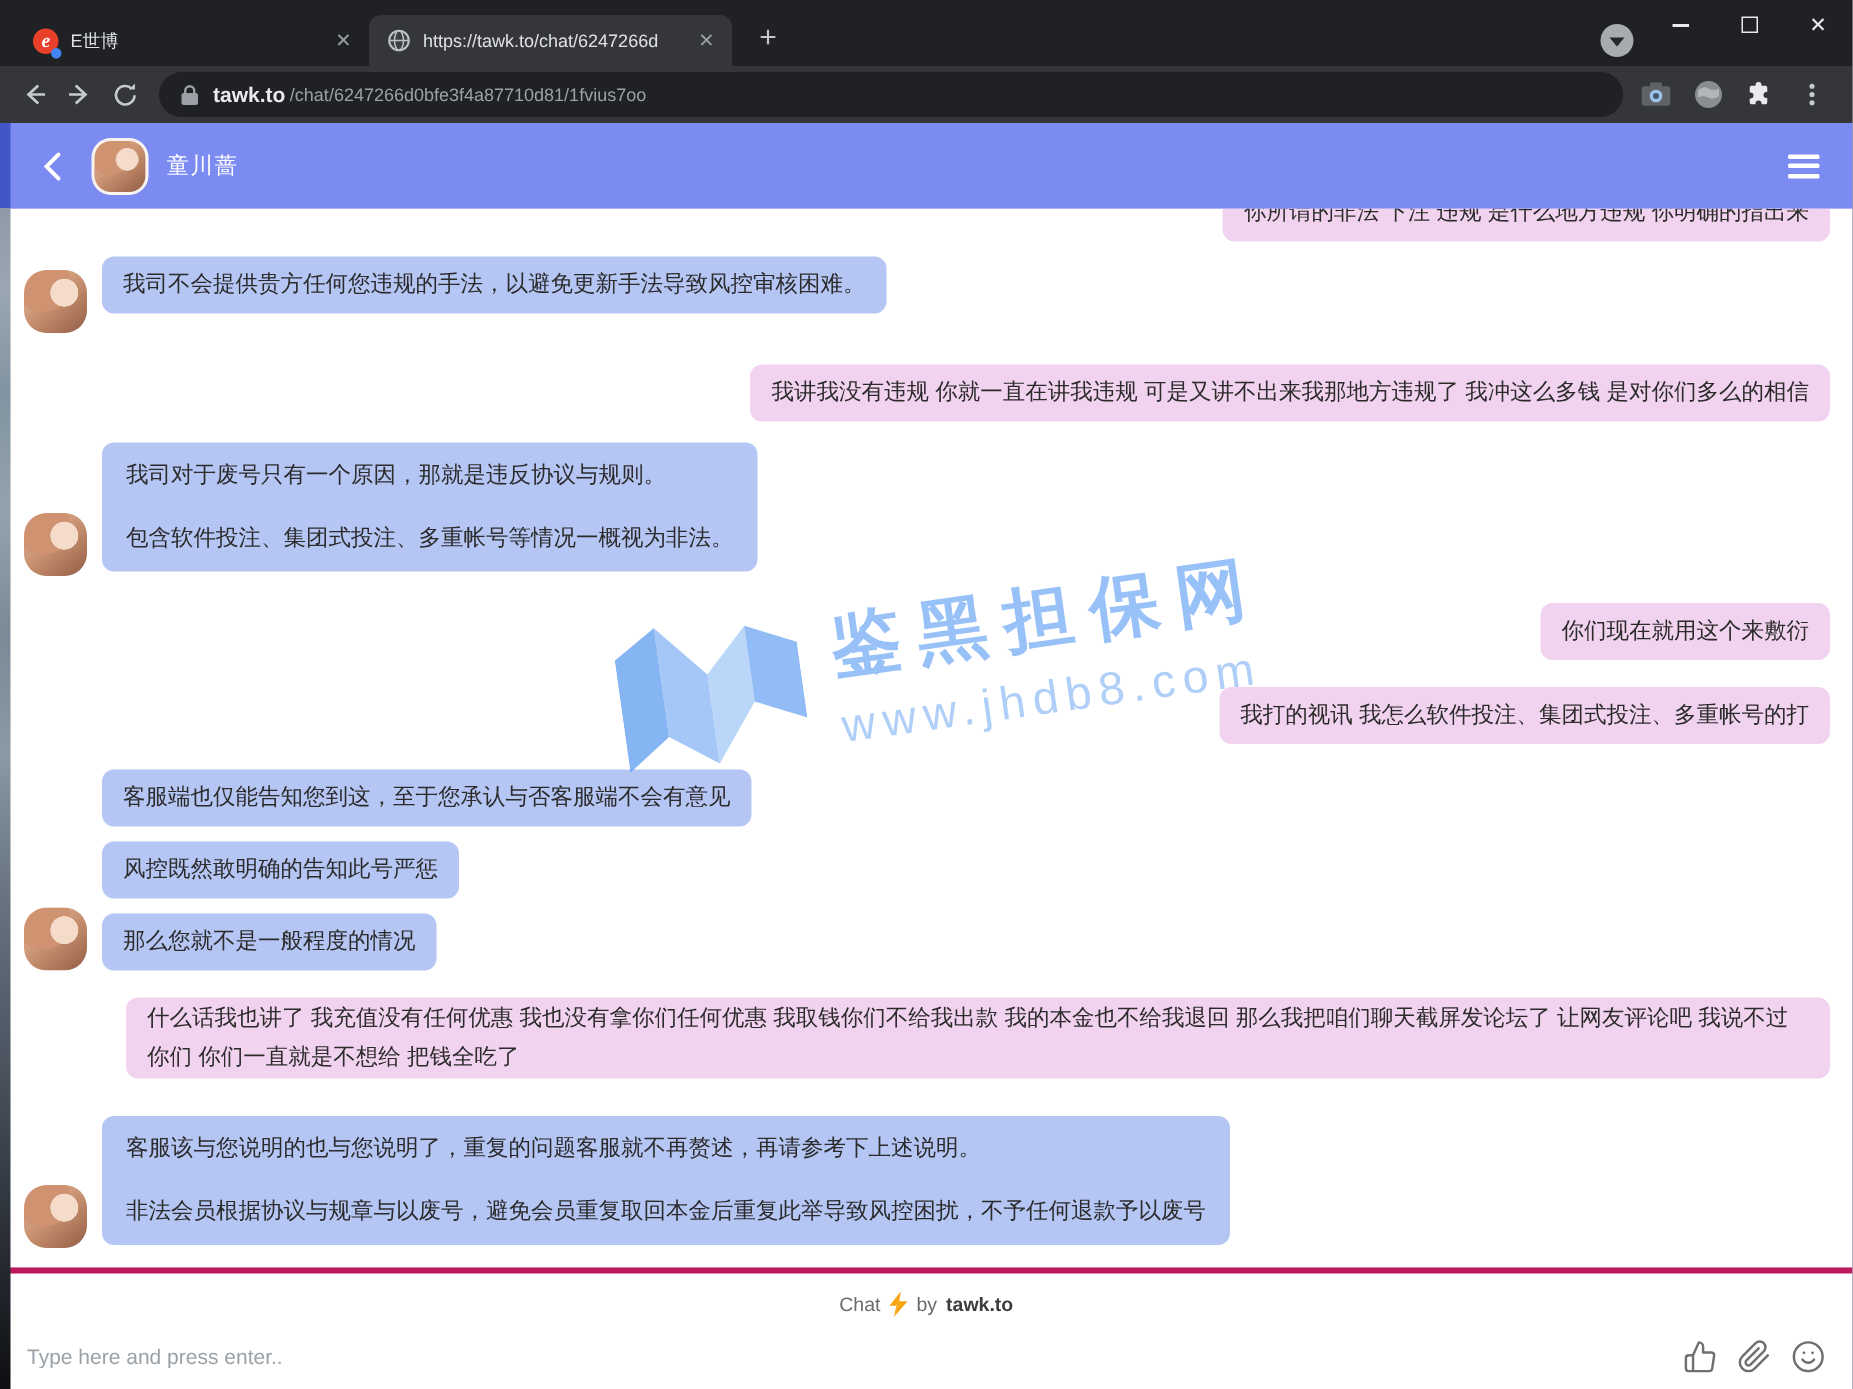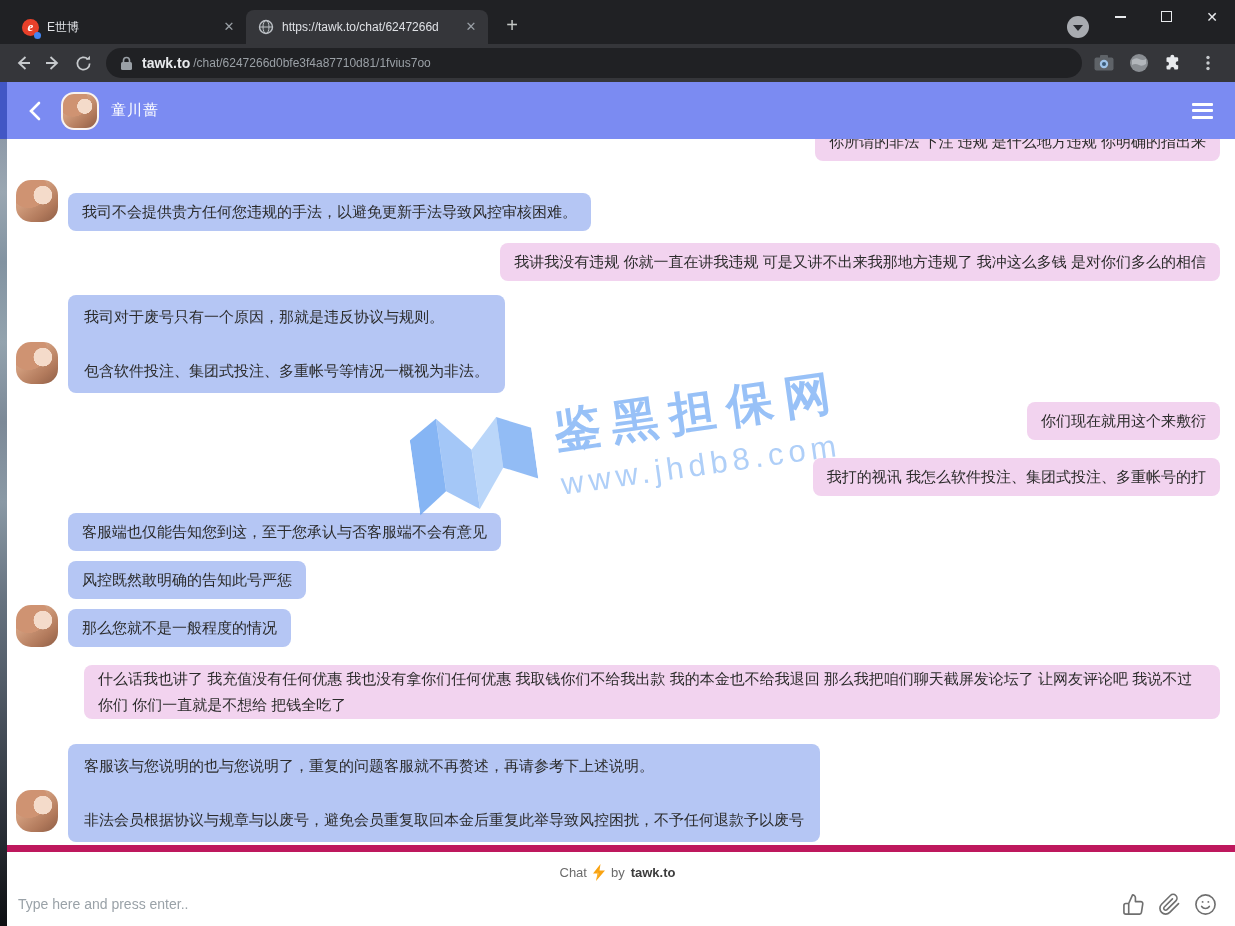--- a/index.html
+++ b/index.html
@@ -50,43 +50,43 @@
       linear-gradient(140deg,#e0b193 0%,#cf9a7a 40%,#b27a5c 72%,#8e5d45 100%); }
 
   #messages { position:relative; height:706px; overflow:hidden; background:#fff; }
   .msg { position:absolute; }
   .msg .bubble { display:inline-block; border-radius:8px; padding:8px 14px; font-size:15px; line-height:22px; color:#2b2b2b; text-align:left; }
   .msg.agent { left:68px; max-width:1000px; }
   .msg.agent .bubble { background:#b5c6f4; }
   .msg.user { right:15px; text-align:right; max-width:1150px; }
   .msg.user .bubble { background:#f2d3ef; }
   .bubble p { margin:0; }
-  .bubble p + p { margin-top:32px; }
+  .bubble p + p { margin-top:20px; }
   .bubble.pad-lg { padding:11px 16px; }
   .m0 { top:-16px; }
-  .m1 { top:54px;border-radius:13px; }
+  .m1 { top:32px;border-radius:13px; }
   .m2 { top:104px; }
   .m3 { top:156px; }
   .m4 { top:263px; }
   .m5 { top:319px; }
   .m6 { top:374px; }
   .m7 { top:422px;border-radius:10px; }
   .m8 { top:470px; }
   .m9 { top:526px; }
   .m9 .bubble { line-height:26px; padding:1px 14px; max-width:1136px; }
   .m10 { top:605px; }
   .avatar-msg { position:absolute; left:16px; width:42px; height:42px; border-radius:15px; z-index:5; }
   .av1 { top:41px; } .av3 { top:203px; } .av8 { top:466px; } .av10 { top:651px; }
 
   #watermark { position:absolute; left:412px; top:246px; display:flex; align-items:center; gap:22px; transform:rotate(-8deg); pointer-events:none; z-index:20; }
   .wm-text { display:flex; flex-direction:column; }
   .wm-title { font-size:47px; font-weight:bold; letter-spacing:11px; color:rgba(126,178,245,.8); white-space:nowrap; }
   .wm-url { font-size:31px; letter-spacing:5px; color:rgba(148,191,246,.75); margin-top:4px; white-space:nowrap; }
 
-  #chat-footer { height:81px; background:#fff; border-top:7px solid #be185d; position:relative; }
+  #chat-footer { height:81px; background:#fff; border-top:4px solid #be185d; position:relative; }
   .brand-row { display:flex; justify-content:center; align-items:center; gap:6px; padding-top:12px; font-size:13px; color:#6b6b6b; }
   .brand-name { color:#3c3c3c; font-weight:bold; }
   .input-row { position:absolute; left:0; right:0; bottom:0; height:44px; display:flex; align-items:center; padding:0 18px; gap:14px; }
   .chat-input { border:none; outline:none; flex:1; font-size:14px; color:#444; background:transparent; }
   .chat-input::placeholder { color:#9aa2a8; }
   .footer-icons { display:flex; align-items:center; gap:13px; }
 </style>
 </head>
 <body>
 

